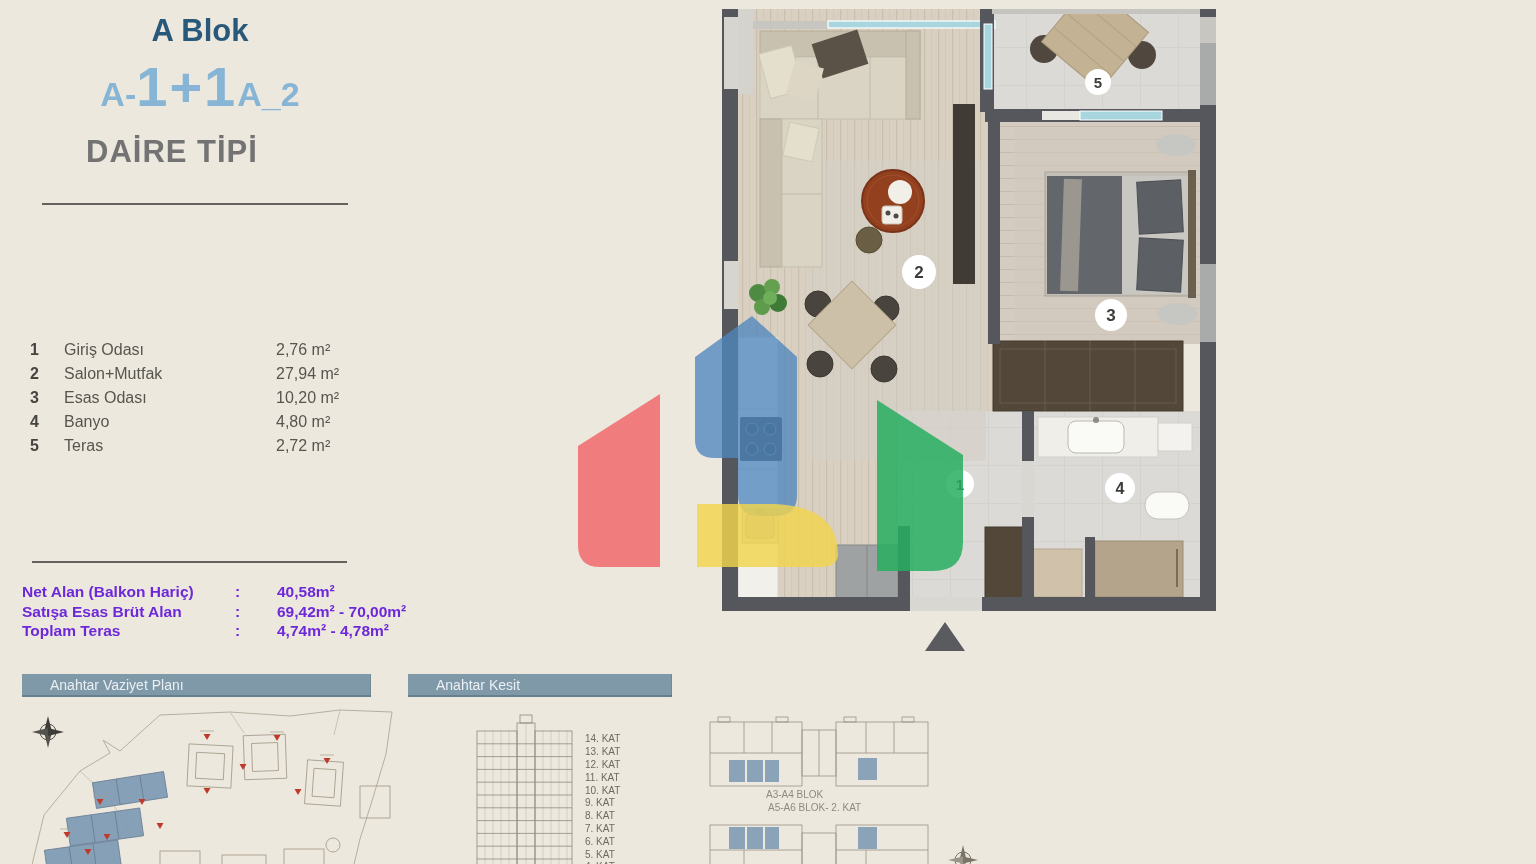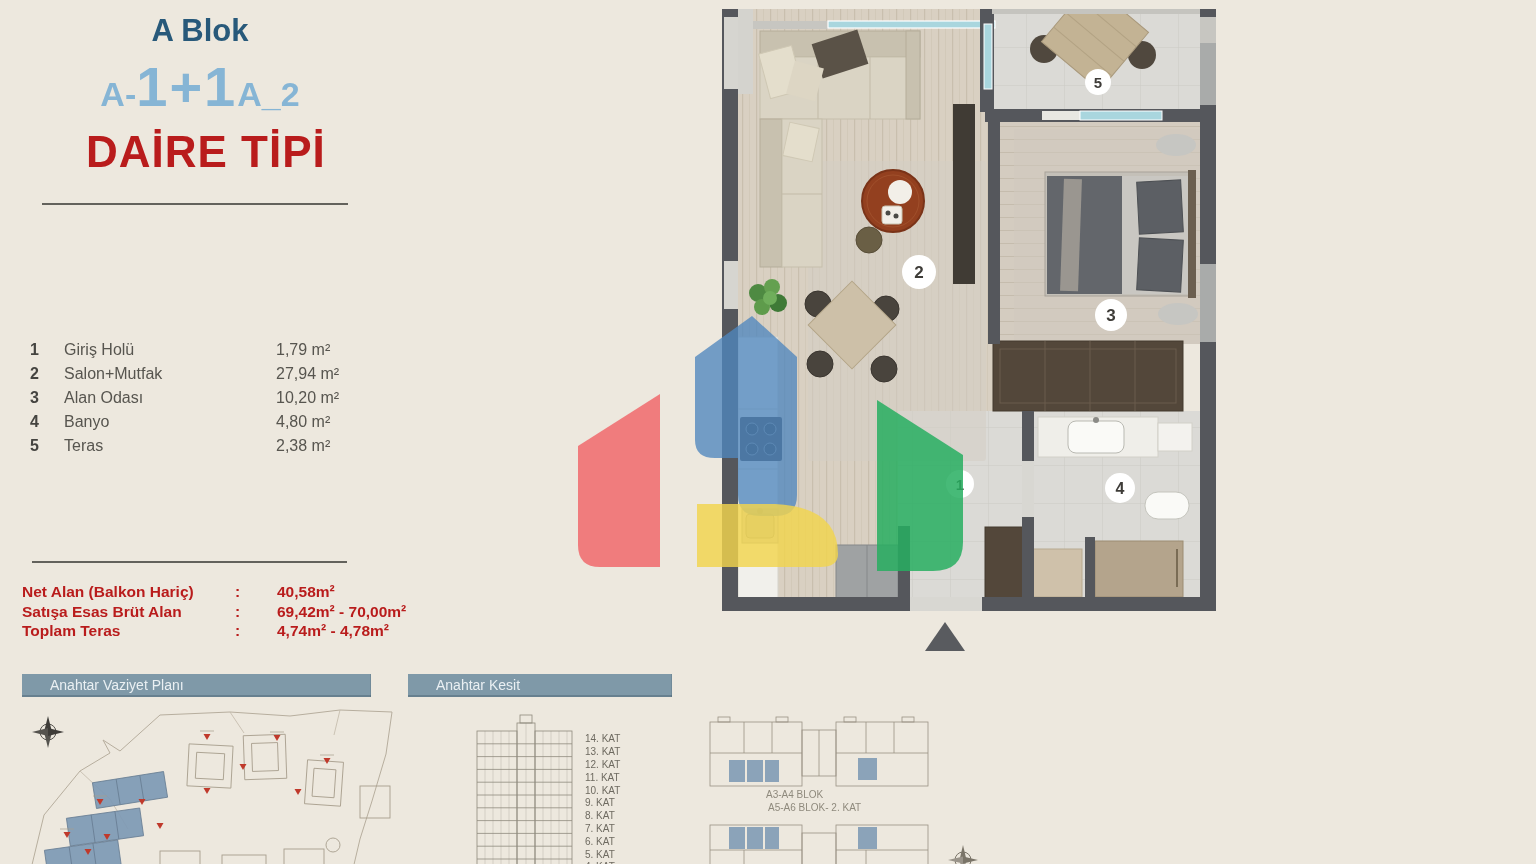--- a/index.html
+++ b/index.html
@@ -6,32 +6,32 @@
   .page{position:relative;width:1248px;height:864px;overflow:hidden;
         font-family:Liberation Sans, sans-serif;background:#EDE8DE;margin-top:9px;}
   .abs{position:absolute;}
   
   #block-title{left:48px;top:4px;width:304px;text-align:center;
     font-size:31px;font-weight:bold;color:#28597A;}
   #unit-code{left:48px;top:50px;width:304px;display:flex;justify-content:center;
     align-items:baseline;color:#86B5D5;}
   .code-sm{font-size:34px;font-weight:bold;}
   .code-lg{font-size:56px;font-weight:bold;line-height:1;letter-spacing:2px;}
-  #subtitle{left:86px;top:122px;font-size:44px;font-weight:bold;
-    color:#b91c1c;letter-spacing:1px;line-height:41px;}
+  #subtitle{left:86px;top:122px;font-size:31px;font-weight:bold;
+    color:#737373;letter-spacing:1px;line-height:41px;}
   .hr{height:2px;background:#63625C;}
   #hr1{left:42px;top:194px;width:306px;}
   #hr2{left:32px;top:552px;width:315px;}
   #room-list{left:30px;top:329px;width:340px;}
   .rrow{display:grid;grid-template-columns:34px 212px auto;height:24px;
     line-height:24px;font-size:16px;color:#57554F;}
   .rnum{font-weight:bold;color:#454440;}
   #summary{left:22px;top:573px;width:460px;}
   .srow{display:grid;grid-template-columns:213px 42px auto;height:19.5px;
-    line-height:19.5px;font-size:15.5px;font-weight:bold;color:#b91c1c;}
+    line-height:19.5px;font-size:15.5px;font-weight:bold;color:#6d28d9;}
   .scolon{text-align:left;}
   
   .bar{position:absolute;top:665px;height:23px;background:#7F99A8;color:#EAF0F3;
     font-size:14px;line-height:23px;padding-left:28px;box-sizing:border-box;
     box-shadow:inset 0 -2px 0 rgba(60,82,96,.35), inset -1px 0 0 rgba(60,82,96,.2);}
   #bar1{left:22px;width:349px;}
   #bar2{left:408px;width:264px;}
   #bar3{left:710px;width:280px;}
   svg{display:block;}
   #plan-svg{z-index:1;}
@@ -50,42 +50,42 @@
     <span class="code-sm">A_2</span>
   </div>
 
   <div class="abs" id="subtitle">DAİRE TİPİ</div>
 
   <div class="abs hr" id="hr1"></div>
 
   <div class="abs" id="room-list">
     <div class="rrow">
       <span class="rnum">1</span>
-      <span class="rname">Giriş Holü</span>
-      <span class="rarea">1,79 m²</span>
+      <span class="rname">Giriş Odası</span>
+      <span class="rarea">2,76 m²</span>
     </div>
     <div class="rrow">
       <span class="rnum">2</span>
       <span class="rname">Salon+Mutfak</span>
       <span class="rarea">27,94 m²</span>
     </div>
     <div class="rrow">
       <span class="rnum">3</span>
-      <span class="rname">Alan Odası</span>
+      <span class="rname">Esas Odası</span>
       <span class="rarea">10,20 m²</span>
     </div>
     <div class="rrow">
       <span class="rnum">4</span>
       <span class="rname">Banyo</span>
       <span class="rarea">4,80 m²</span>
     </div>
     <div class="rrow">
       <span class="rnum">5</span>
       <span class="rname">Teras</span>
-      <span class="rarea">2,38 m²</span>
+      <span class="rarea">2,72 m²</span>
     </div>
   </div>
 
   <div class="abs hr" id="hr2"></div>
 
   <div class="abs" id="summary">
     <div class="srow">
       <span>Net Alan (Balkon Hariç)</span>
       <span class="scolon">:</span>
       <span>40,58m²</span>

